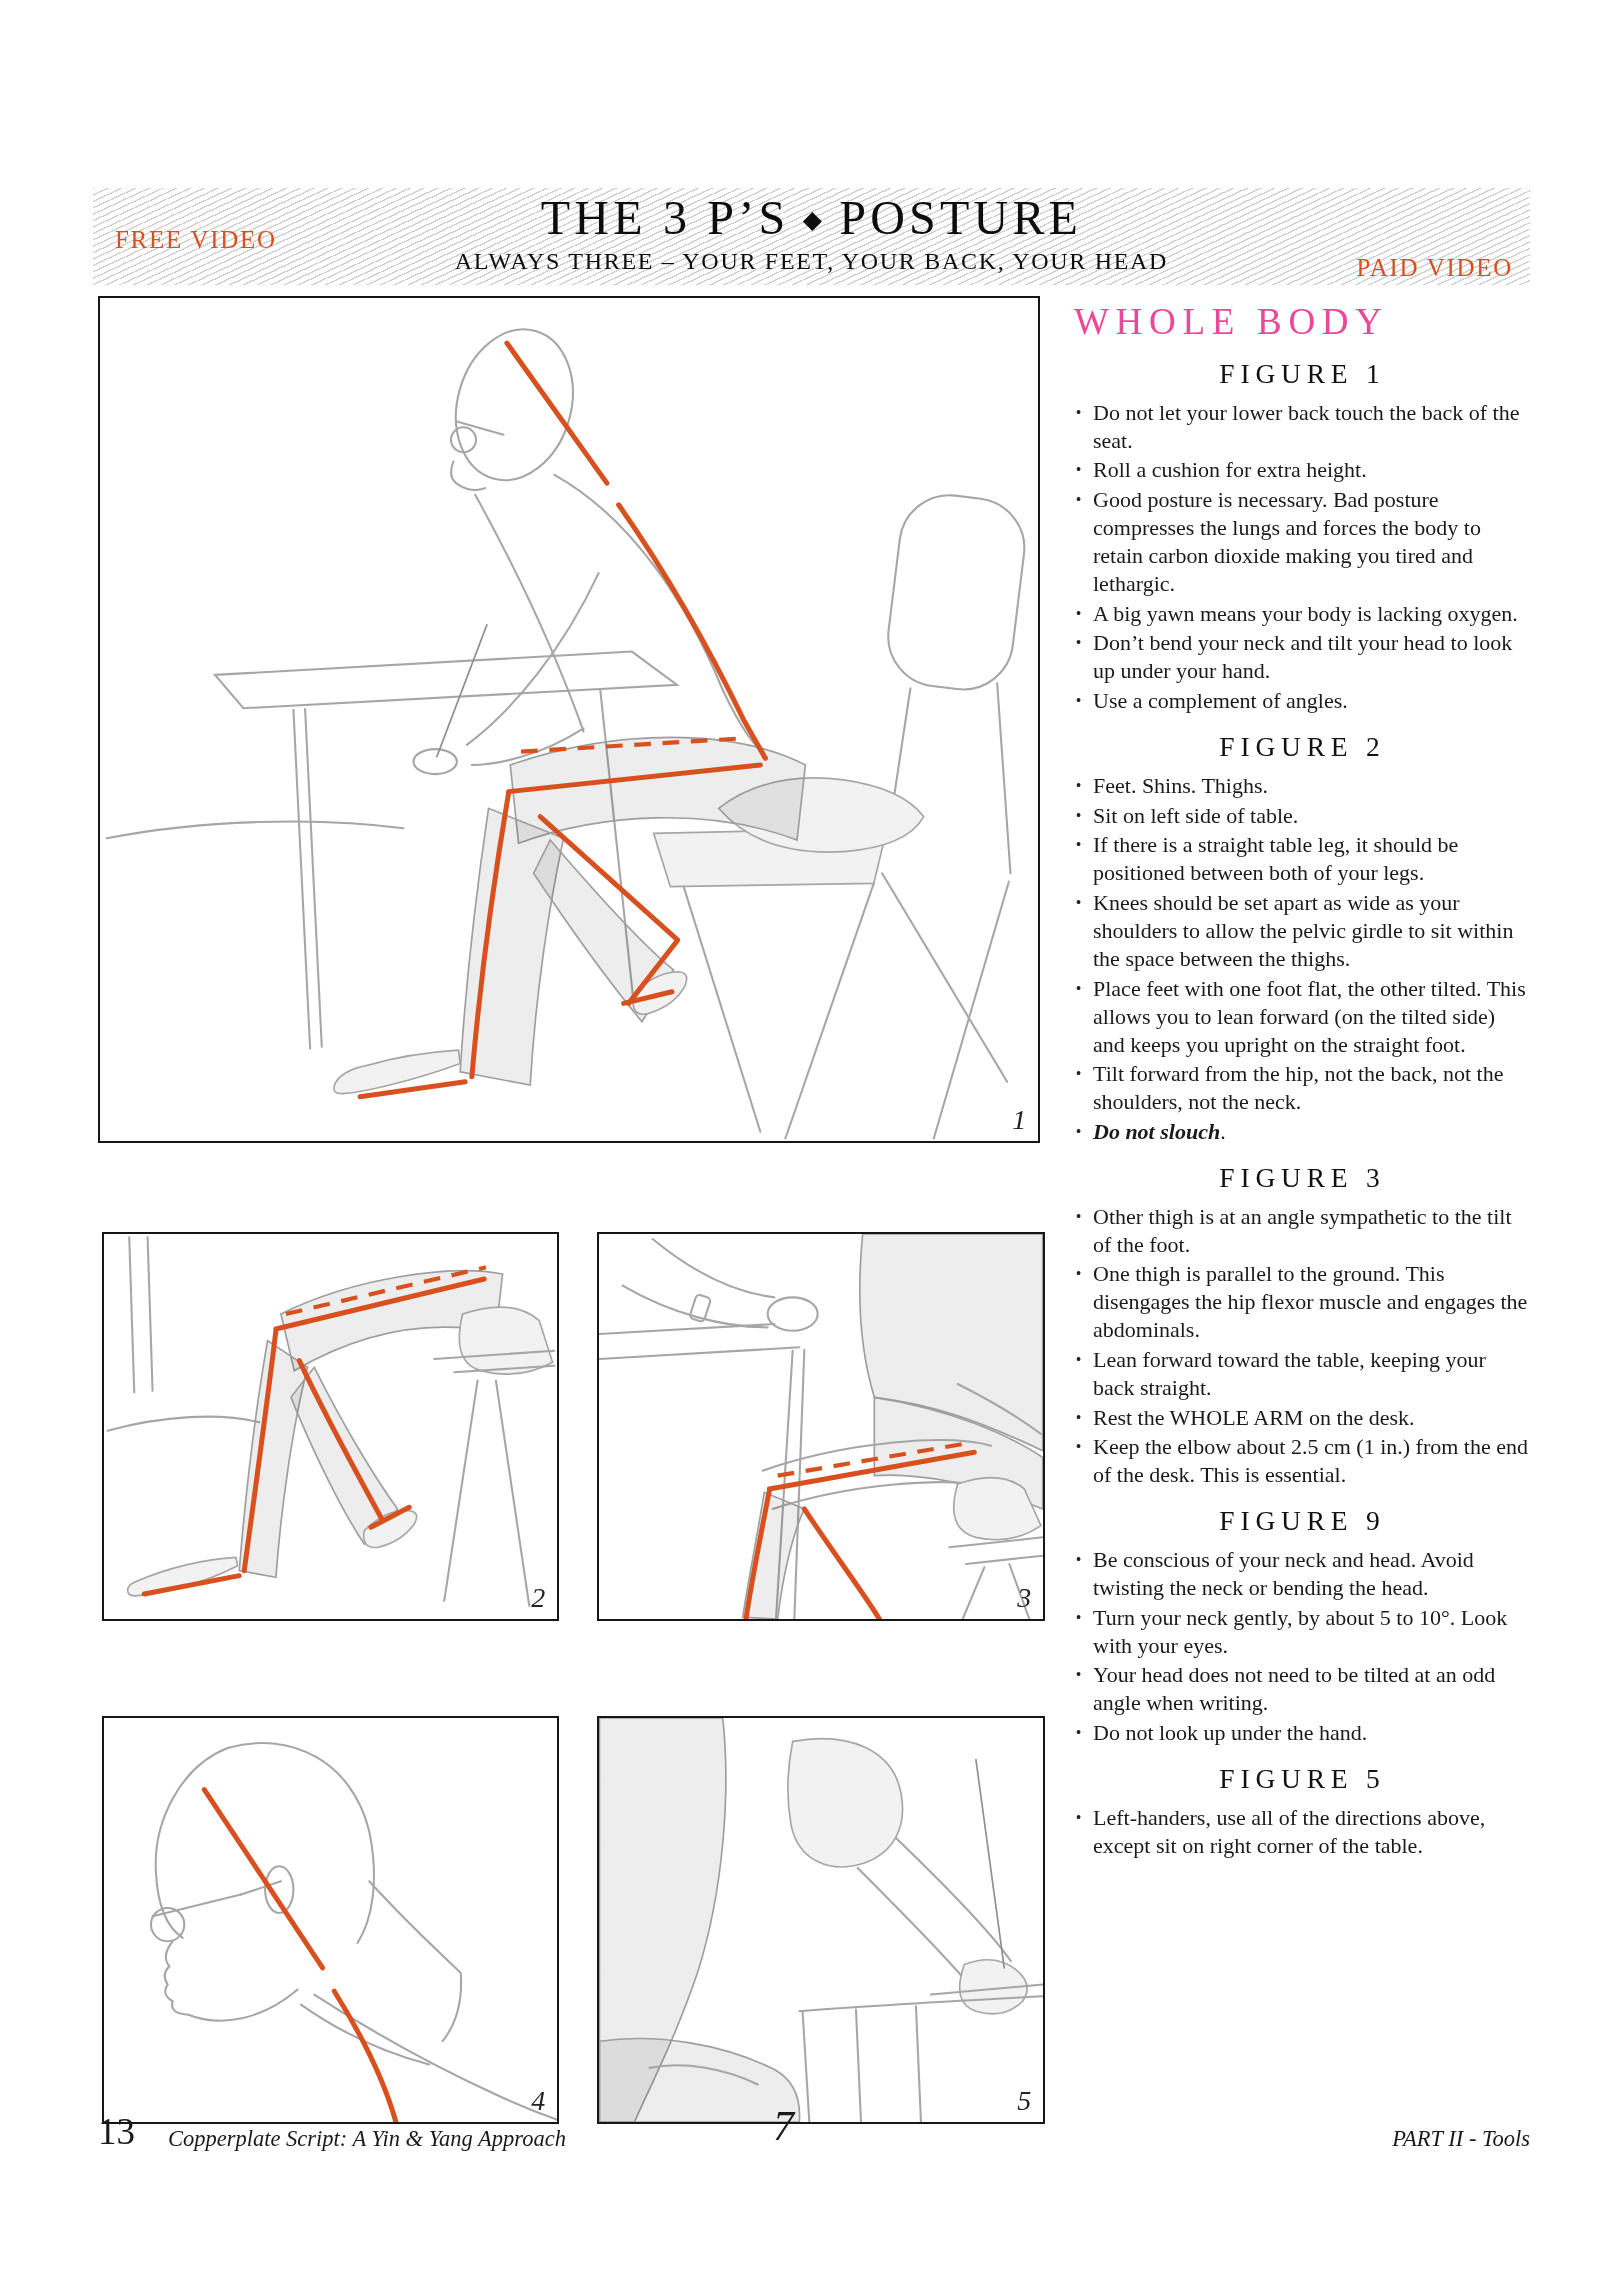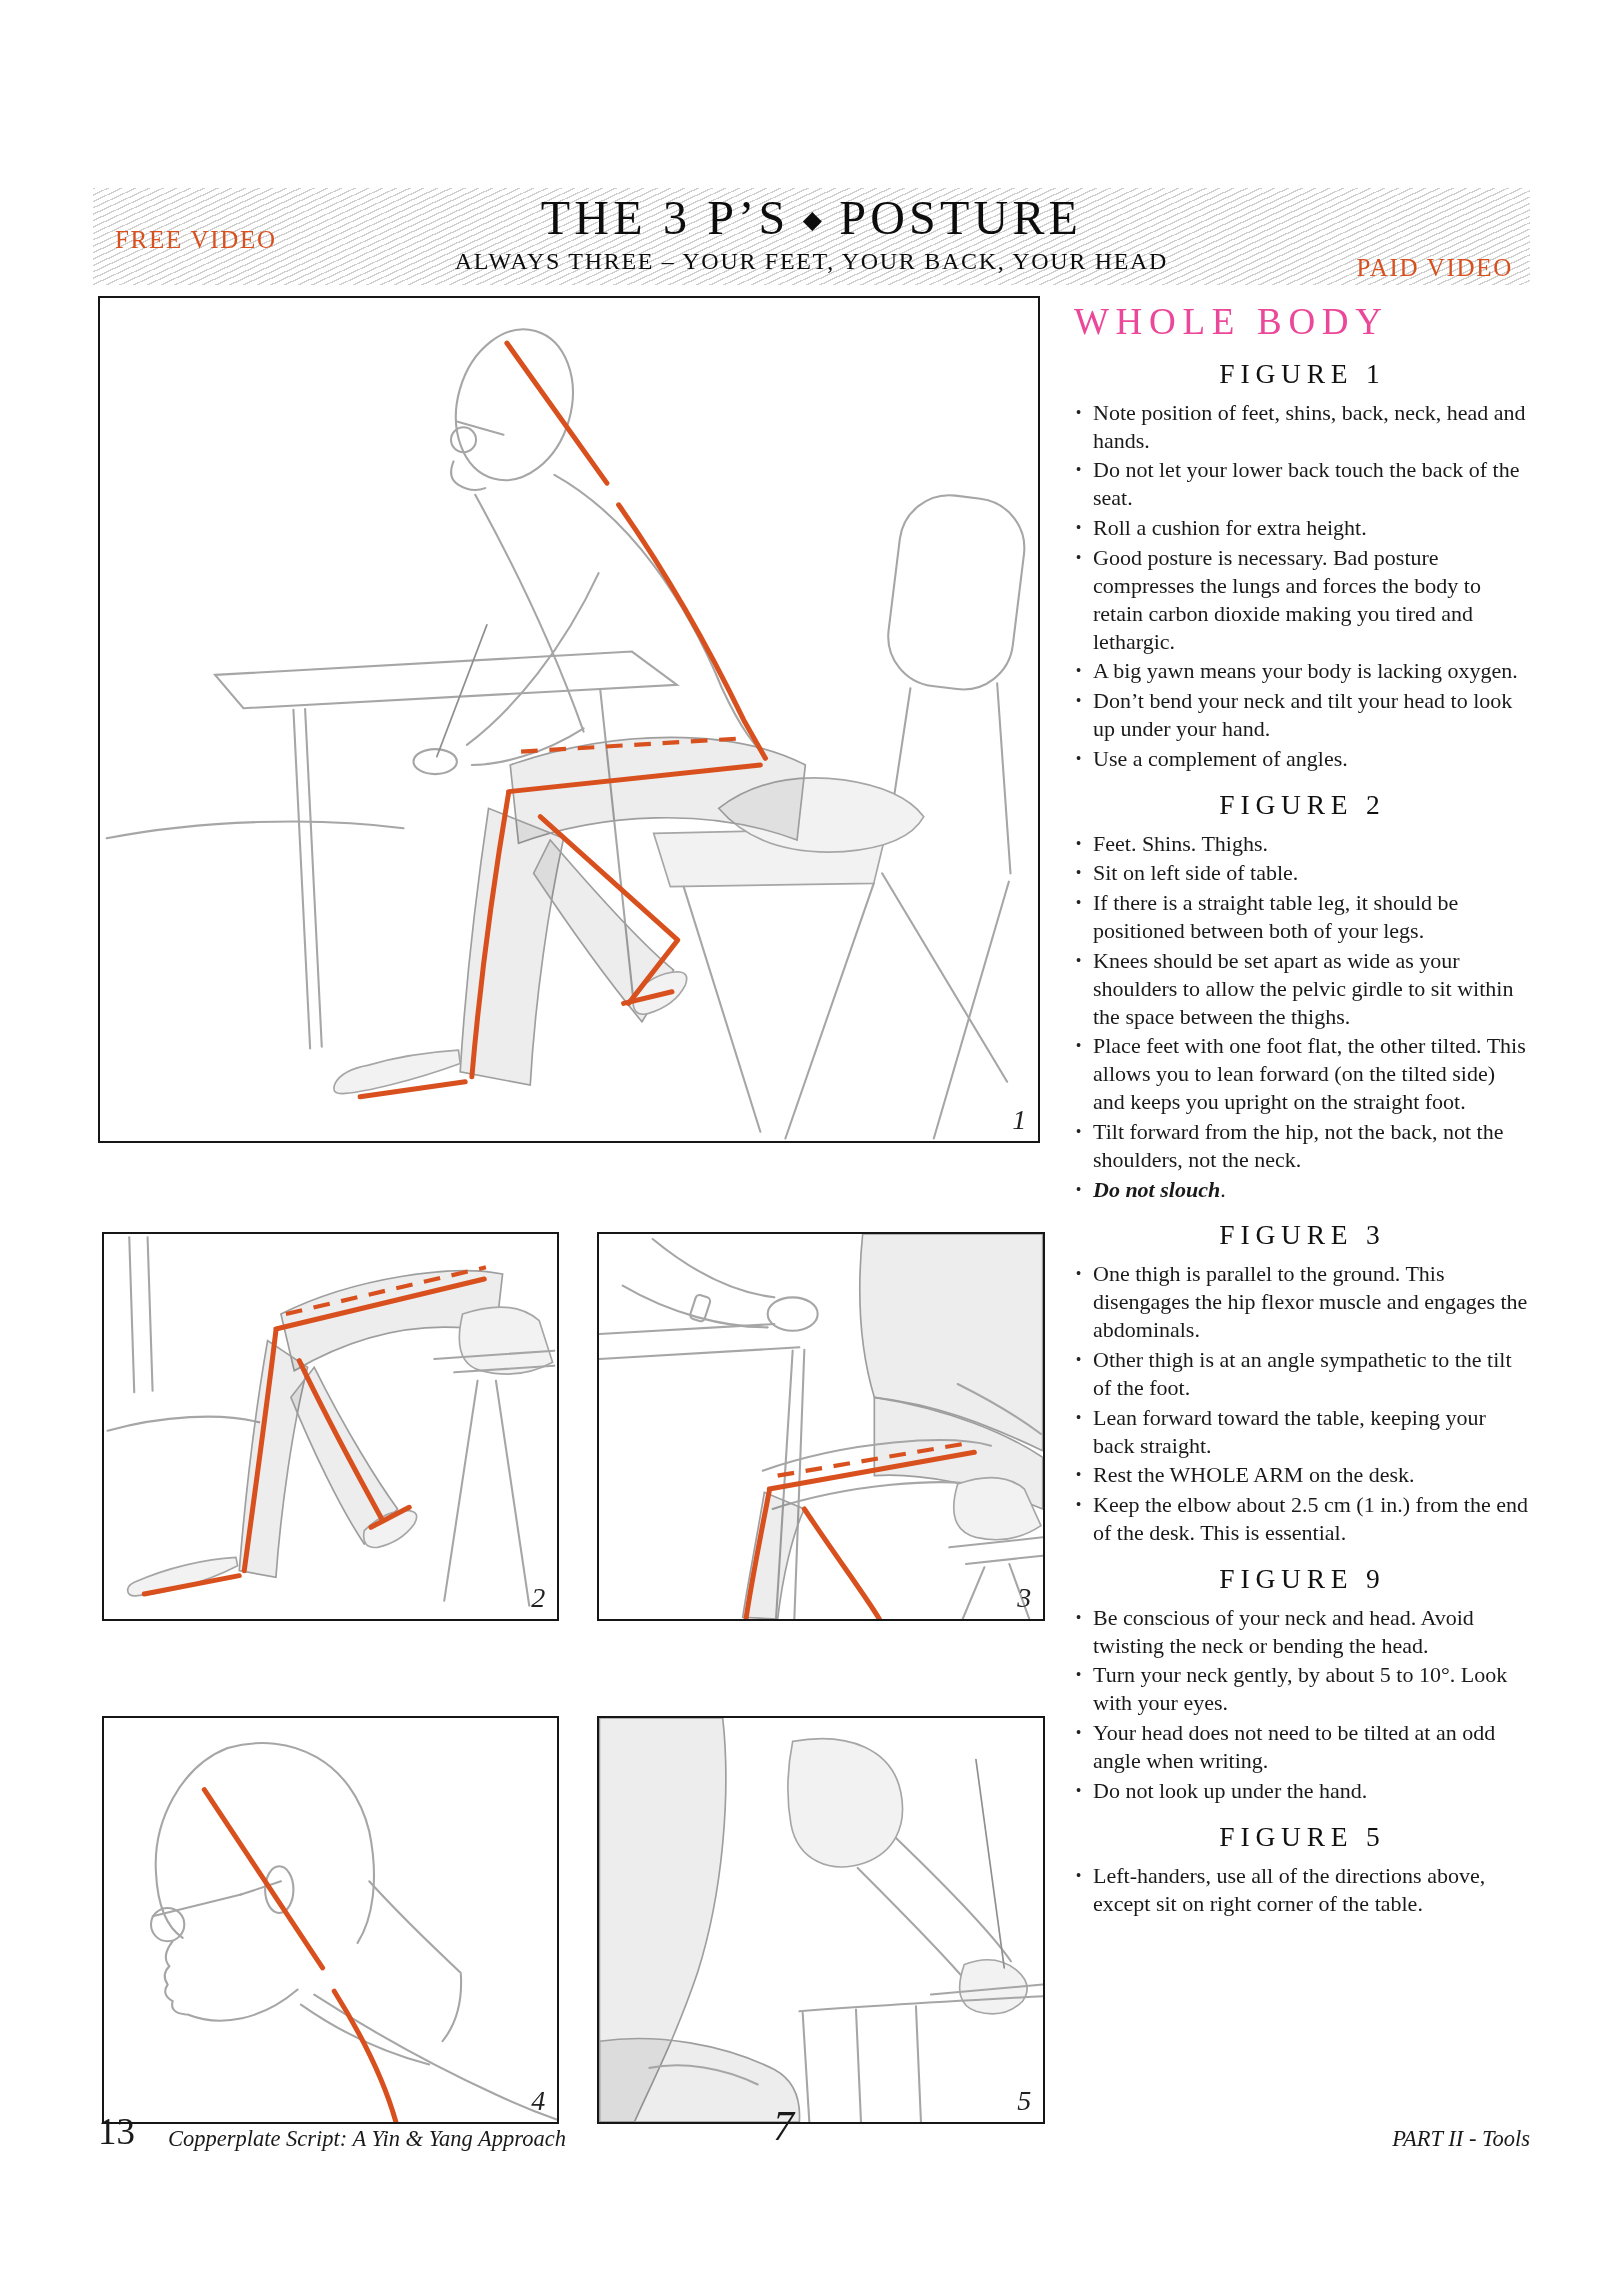--- a/index.html
+++ b/index.html
@@ -241,42 +241,41 @@
     <path class="g" d="M60 420 C100 412 150 420 190 440"></path>
   </svg>
   <span class="fig-num">5</span>
 </div>
 
 <div class="column">
   <h2 class="col-heading">WHOLE BODY</h2>
   <div id="sections">
       <div class="fig-heading">FIGURE 1</div>
       <ul class="bullets">
-        <li><span>Note position of feet, shins, back, neck, head and hands.</span></li>
         <li><span>Do not let your lower back touch the back of the seat.</span></li>
         <li><span>Roll a cushion for extra height.</span></li>
         <li><span>Good posture is necessary. Bad posture compresses the lungs and forces the body to retain carbon dioxide making you tired and lethargic.</span></li>
         <li><span>A big yawn means your body is lacking oxygen.</span></li>
         <li><span>Don’t bend your neck and tilt your head to look up under your hand.</span></li>
         <li><span>Use a complement of angles.</span></li>
       </ul>
       <div class="fig-heading">FIGURE 2</div>
       <ul class="bullets">
         <li><span>Feet. Shins. Thighs.</span></li>
         <li><span>Sit on left side of table.</span></li>
         <li><span>If there is a straight table leg, it should be positioned between both of your legs.</span></li>
         <li><span>Knees should be set apart as wide as your shoulders to allow the pelvic girdle to sit within the space between the thighs.</span></li>
         <li><span>Place feet with one foot flat, the other tilted. This allows you to lean forward (on the tilted side) and keeps you upright on the straight foot.</span></li>
         <li><span>Tilt forward from the hip, not the back, not the shoulders, not the neck.</span></li>
         <li><span style="font-style: italic; font-weight: bold;">Do not slouch</span><span>.</span></li>
       </ul>
       <div class="fig-heading">FIGURE 3</div>
       <ul class="bullets">
+        <li><span>Other thigh is at an angle sympathetic to the tilt of the foot.</span></li>
         <li><span>One thigh is parallel to the ground.  This disengages the hip flexor muscle and engages the abdominals.</span></li>
-        <li><span>Other thigh is at an angle sympathetic to the tilt of the foot.</span></li>
         <li><span>Lean forward toward the table, keeping your back straight.</span></li>
         <li><span>Rest the WHOLE ARM on the desk.</span></li>
         <li><span>Keep the elbow about 2.5 cm (1 in.) from the end of the desk. This is essential.</span></li>
       </ul>
       <div class="fig-heading">FIGURE 9</div>
       <ul class="bullets">
         <li><span>Be conscious of your neck and head. Avoid twisting the neck or bending the head.</span></li>
         <li><span>Turn your neck gently, by about 5 to 10°.  Look with your eyes.</span></li>
         <li><span>Your head does not need to be tilted at an odd angle when writing.</span></li>
         <li><span>Do not look up under the hand.</span></li>

